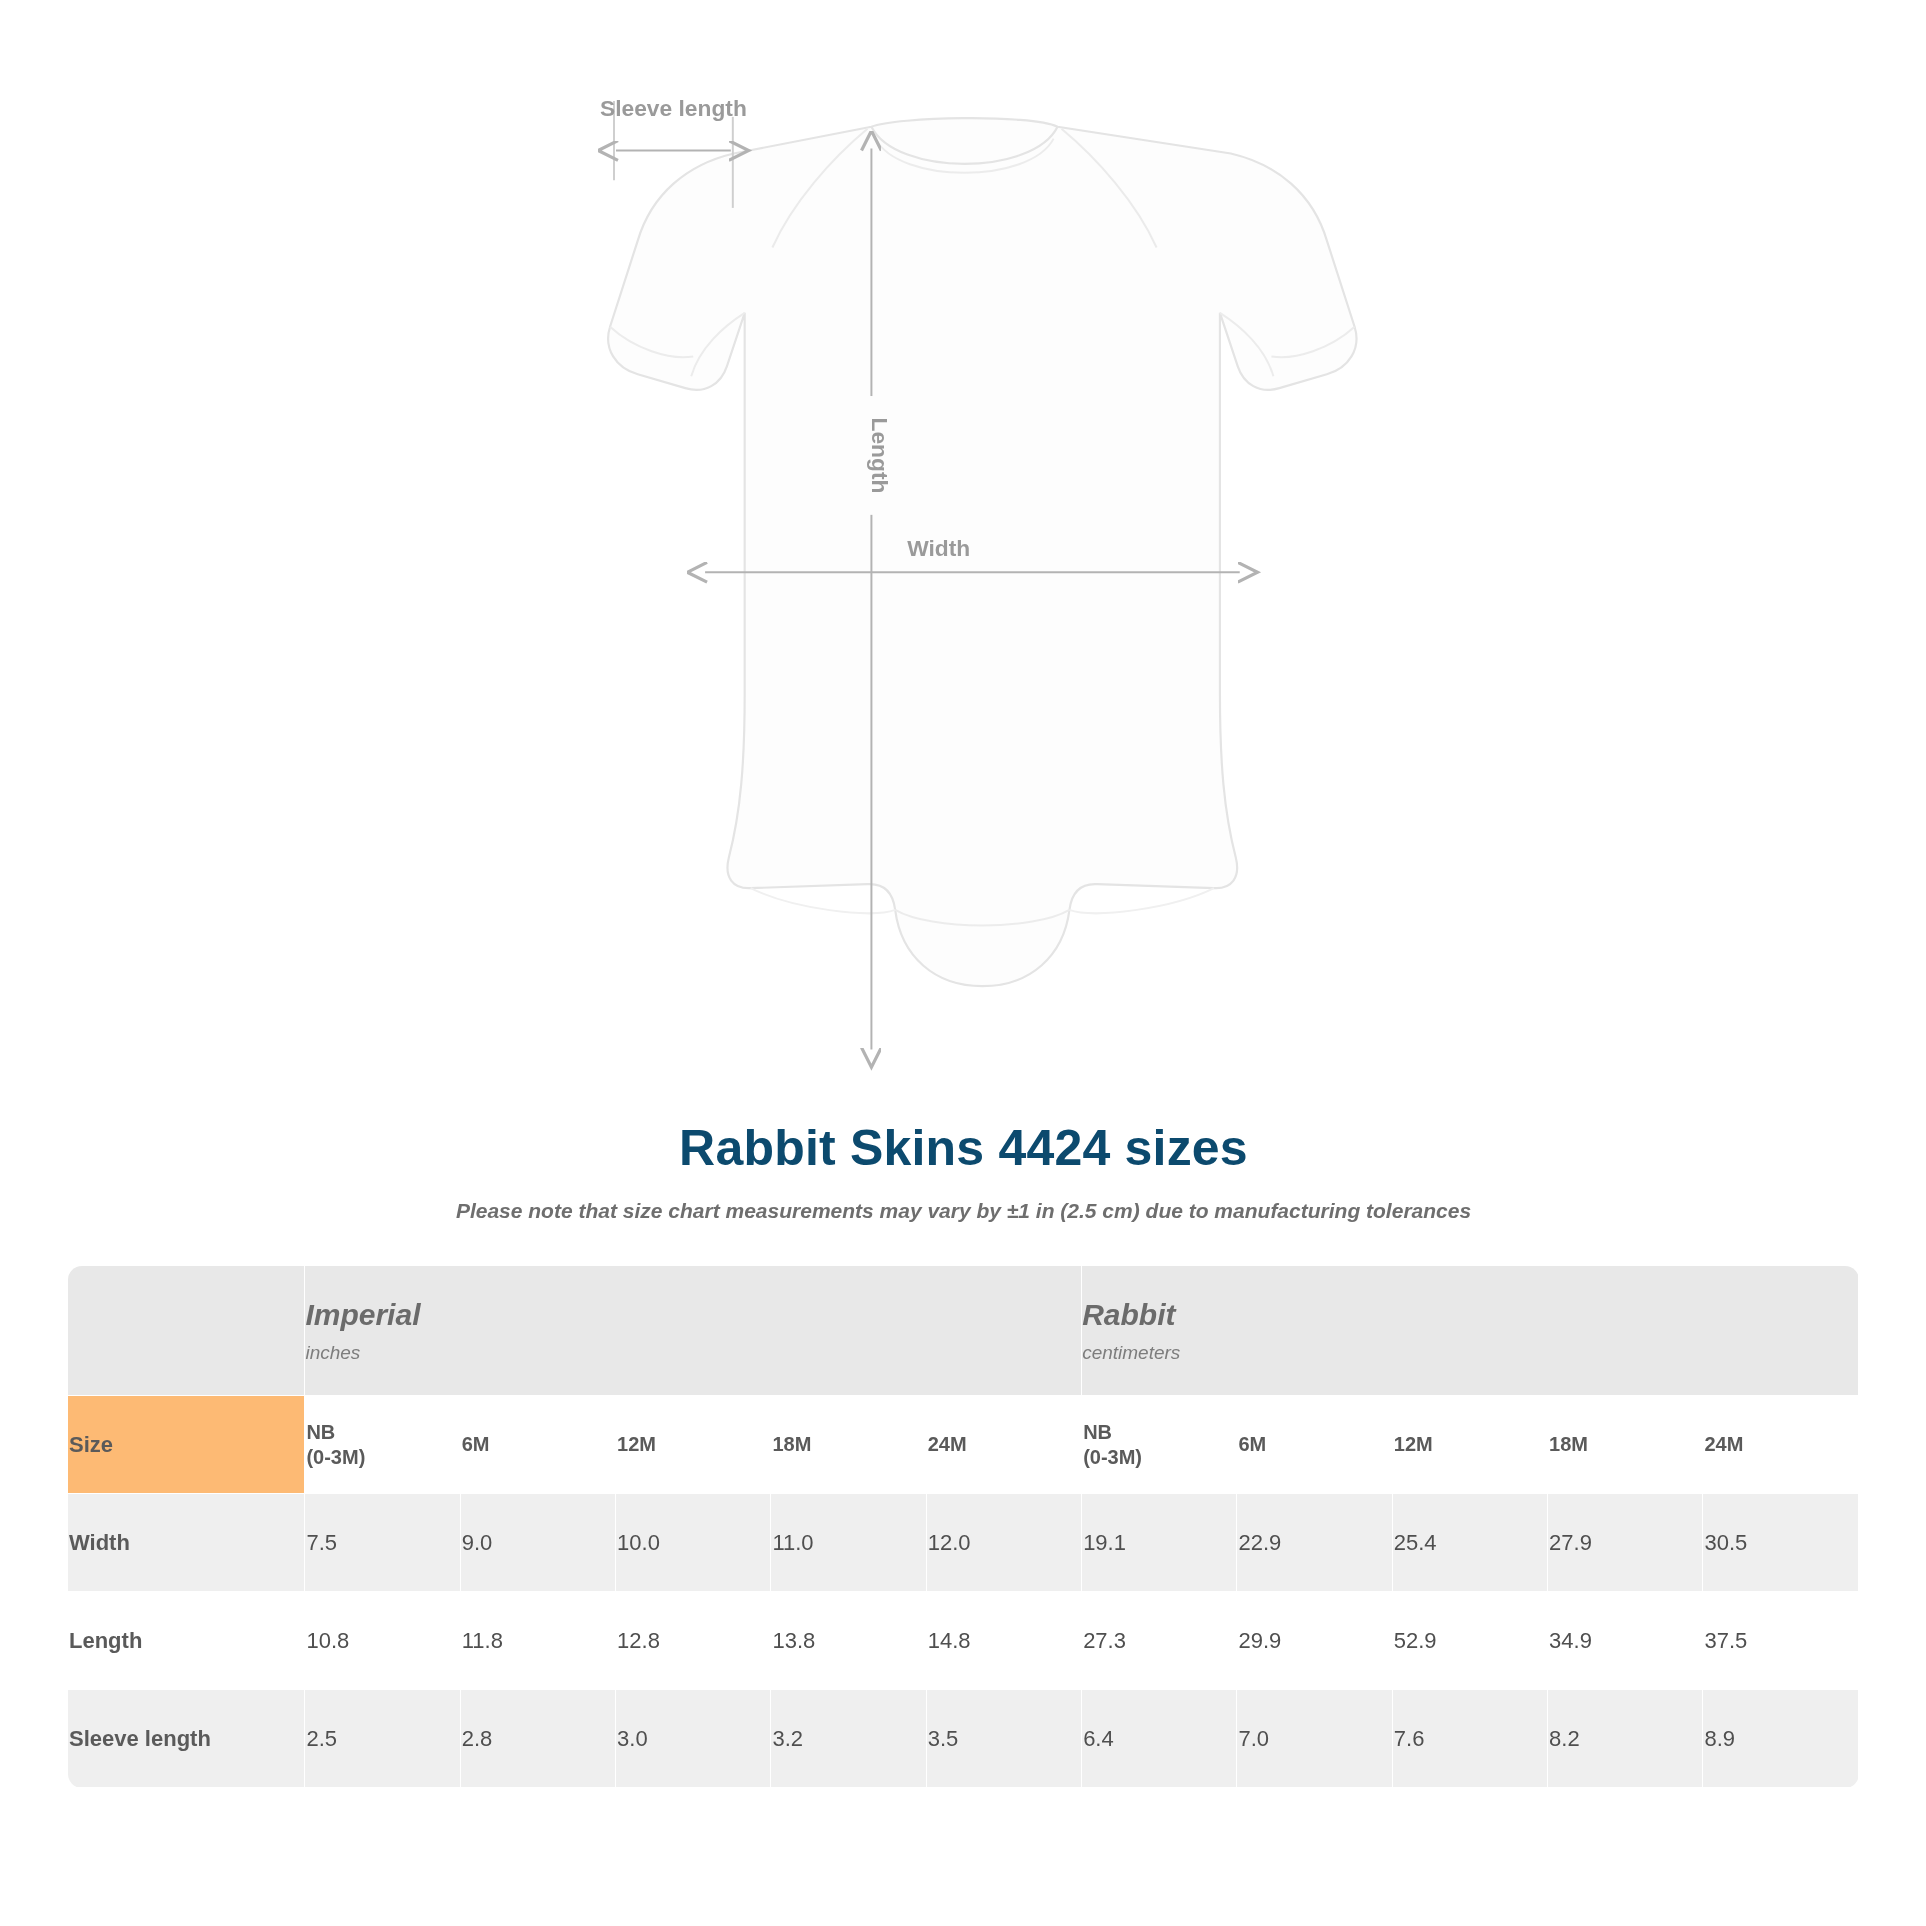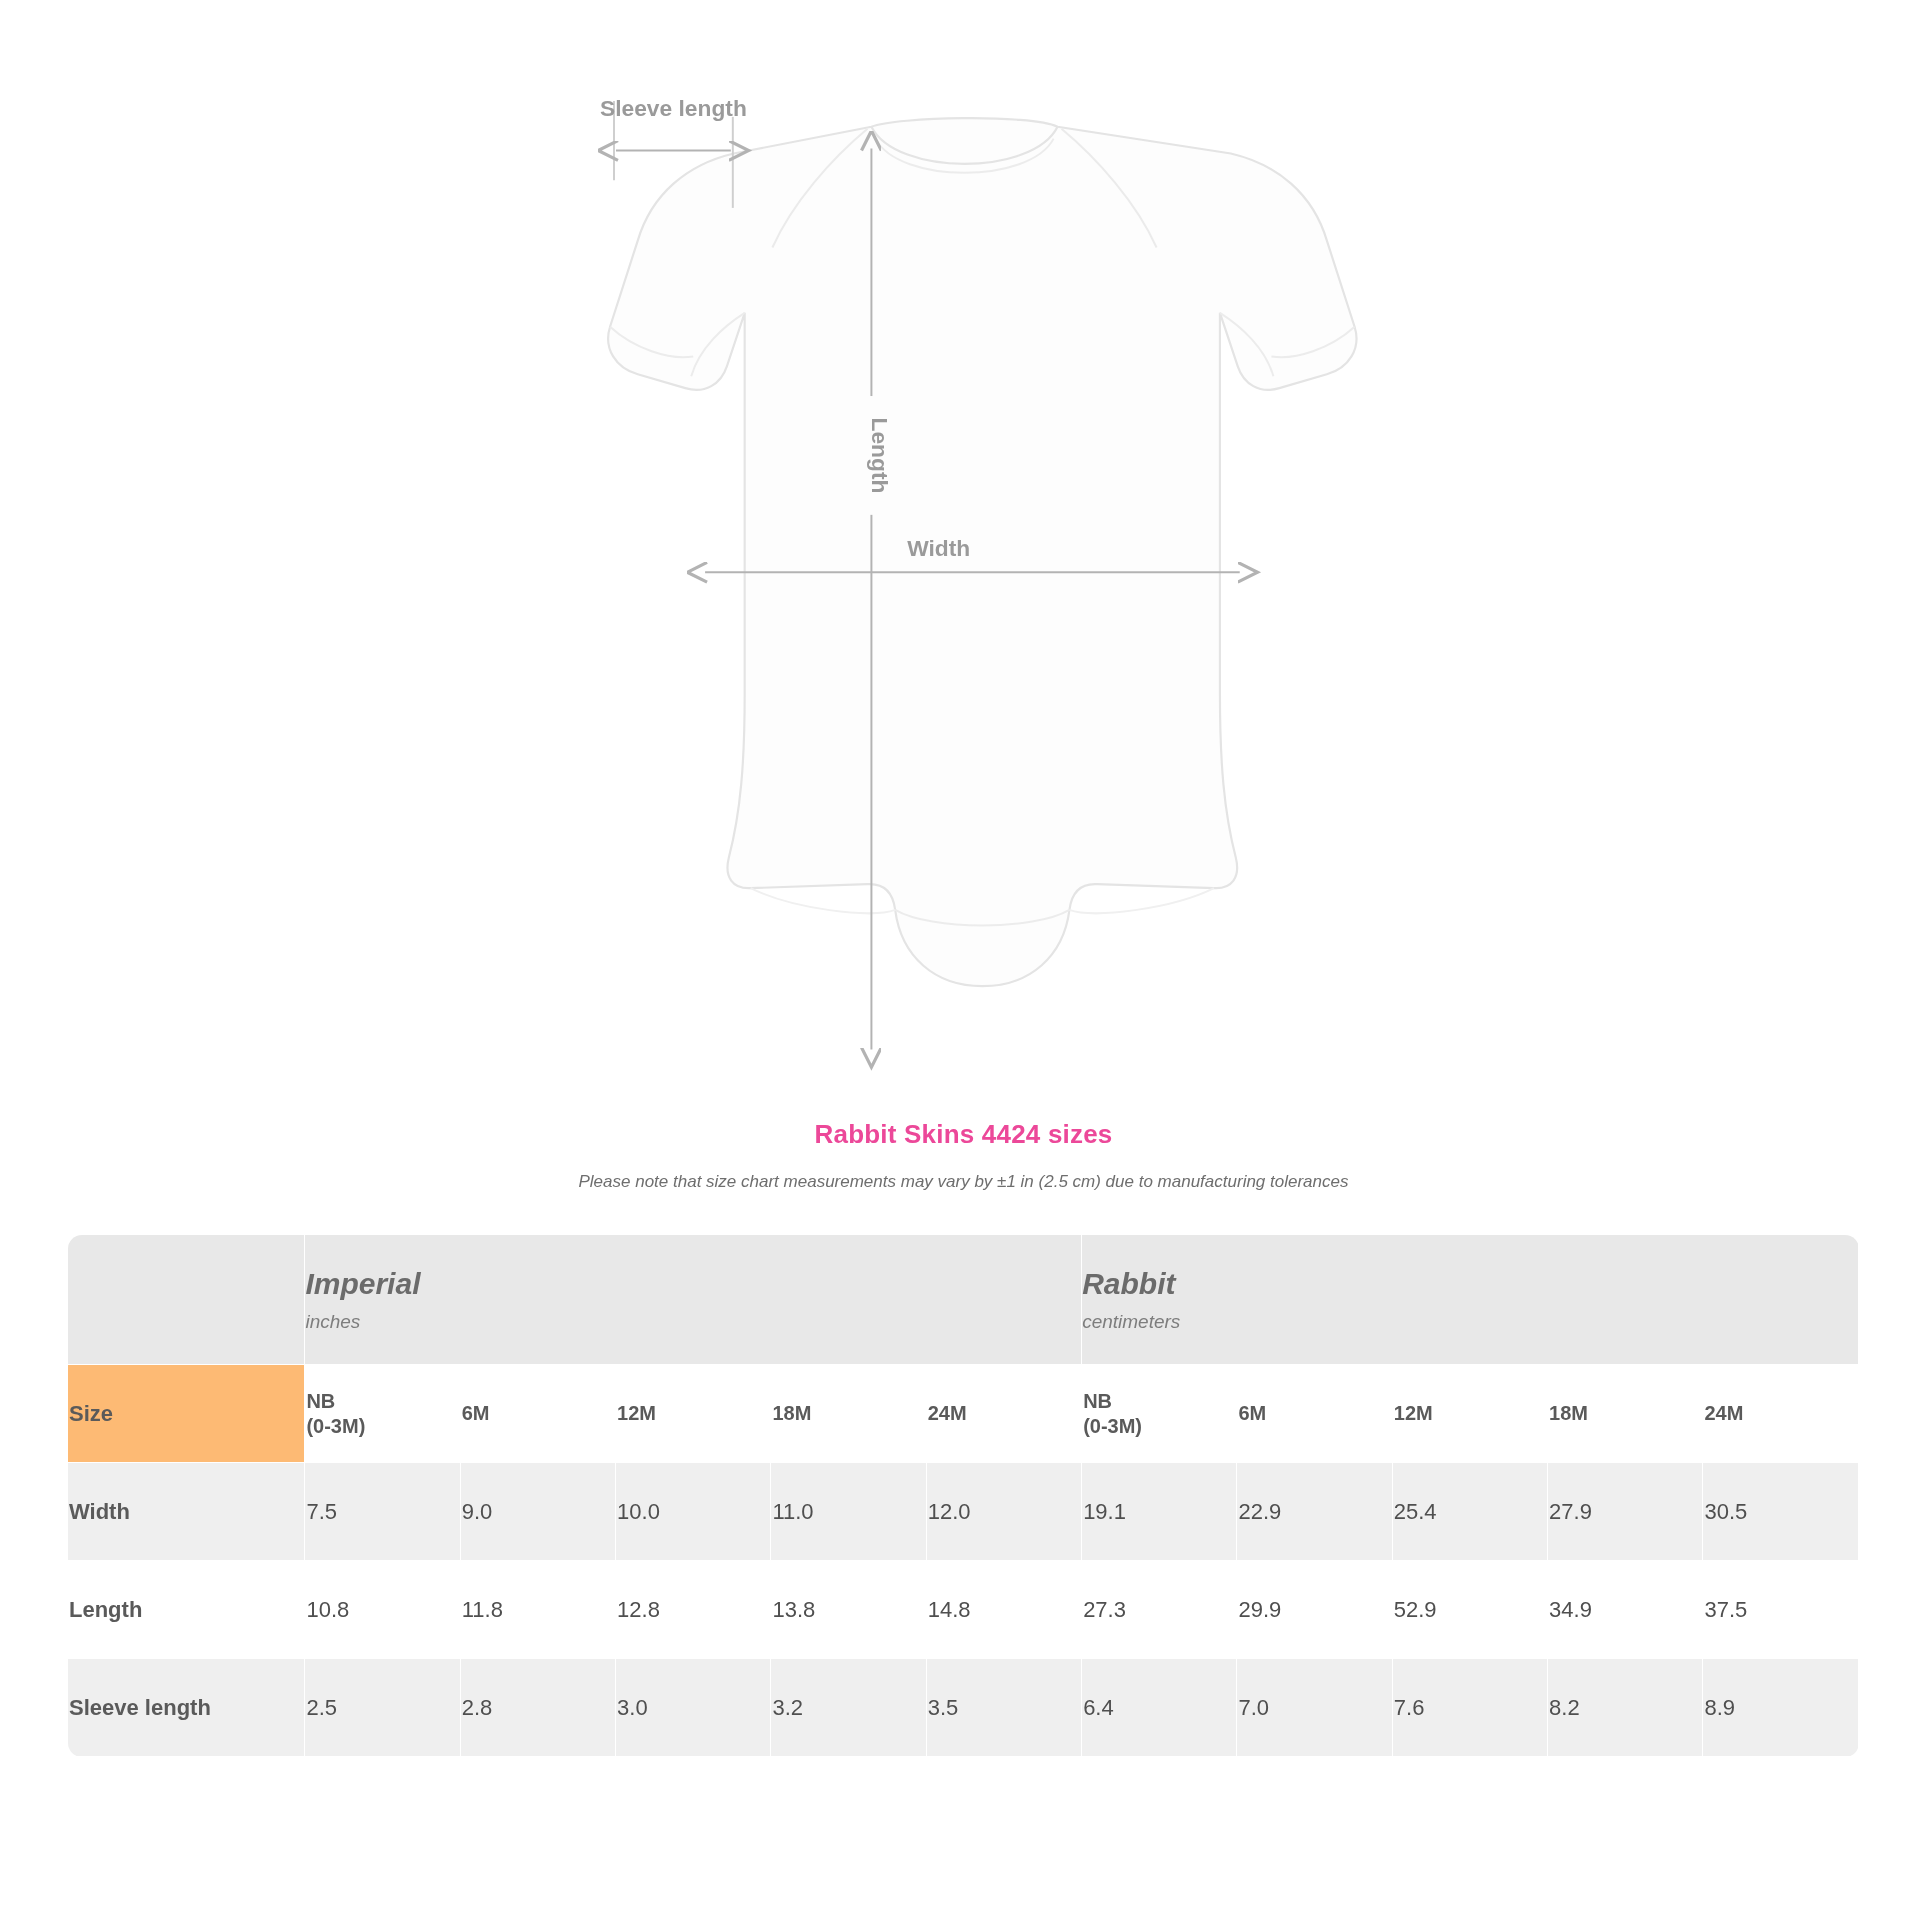--- a/index.html
+++ b/index.html
@@ -30,31 +30,32 @@
   .illustration svg {
     display: block;
   }
 
   
   .title-block {
     text-align: center;
     margin-top: 20px;
   }
   .chart-title {
-    font-size: 26px;
-    font-weight: bold;
-    color: #ec4899;
+    font-size: 50px;
+    font-weight: bold;
+    color: #0c4a6e;
     letter-spacing: 0.2px;
     margin-top: 8px;
   }
   .chart-subtitle {
-    font-size: 17px;
+    font-size: 21px;
     font-style: italic;
     color: #6e6e6e;
     margin-top: 22px;
+    font-weight: bold;
   }
 
   
   .table-wrap {
     margin: 42px 67px 0 67px;
   }
   table.size-table {
     width: 1792px;
     border-collapse: collapse;
     table-layout: fixed;

